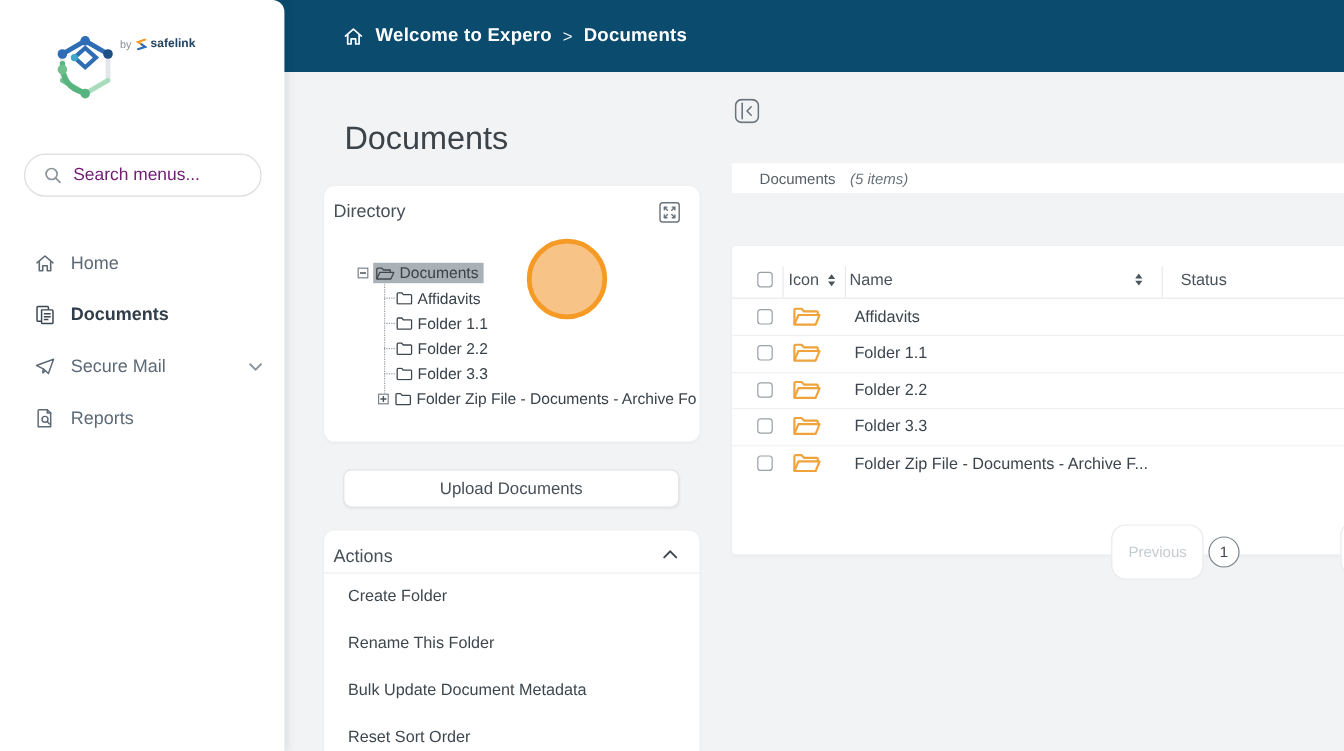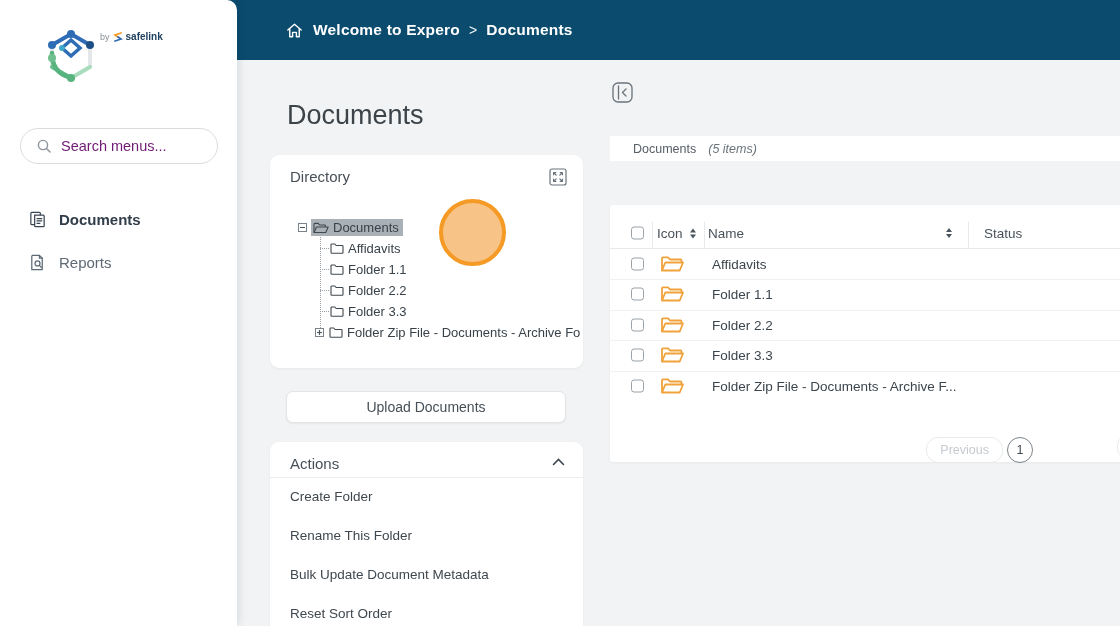--- a/index.html
+++ b/index.html
@@ -23,21 +23,21 @@
   .nav-item.active{color:#313d49;font-weight:600;}
   .nav-item .chev{position:absolute;right:18px;top:50%;transform:translateY(-50%);}
 
   
   .card{position:absolute;background:#fff;border-radius:9px;box-shadow:0 1px 3px rgba(30,40,50,.05);}
 
   .page-title{position:absolute;left:287px;top:100px;font-size:27px;color:#3c4349;font-weight:500;z-index:20;}
 
   
   .dir-card{left:270px;top:155px;width:313px;height:213px;overflow:hidden;z-index:20;}
-  .panel-title{position:absolute;left:20px;top:13px;font-size:15px;color:#474f57;}
+  .panel-title{position:absolute;left:8px;top:13px;font-size:15px;color:#474f57;}
   .iconbtn{position:absolute;cursor:pointer;}
 
   .trow{position:absolute;left:0;height:21px;display:flex;align-items:center;font-size:13px;color:#39424a;white-space:nowrap;}
   .tsel{display:flex;align-items:center;gap:4px;padding:1px 4px 1px 2px;}
   .tsel.selected{background:#a9b1b7;}
   .expander{width:9px;height:9px;border:1px solid #7a838b;background:#fff;display:inline-flex;align-items:center;justify-content:center;box-sizing:border-box;}
   .vline{position:absolute;border-left:1px dotted #98a0a7;width:0;}
   .stub{position:absolute;border-top:1px dotted #98a0a7;height:0;}
 
   
@@ -60,21 +60,21 @@
   .hcell{position:absolute;top:50%;transform:translateY(-50%);display:flex;align-items:center;gap:7px;}
   .sort{display:inline-flex;flex-direction:column;align-items:center;gap:2px;cursor:pointer;}
   .tri-up{width:0;height:0;border-left:3.5px solid transparent;border-right:3.5px solid transparent;border-bottom:4.5px solid #4a545c;}
   .tri-down{width:0;height:0;border-left:3.5px solid transparent;border-right:3.5px solid transparent;border-top:4.5px solid #4a545c;}
   .trrow{position:absolute;left:0;width:100%;height:30.5px;border-bottom:1px solid #f0f1f2;font-size:13.5px;color:#3c454d;}
   .ckbox{position:absolute;left:21px;top:50%;transform:translateY(-50%);width:13px;height:13px;border:1.5px solid #9aa1a7;border-radius:3px;background:#fff;box-sizing:border-box;cursor:pointer;}
   .rowfolder{position:absolute;left:50px;top:50%;transform:translateY(-50%);}
   .rowname{position:absolute;left:102px;top:50%;transform:translateY(-50%);white-space:nowrap;}
 
   .pager{position:absolute;right:97px;top:232px;display:flex;align-items:center;gap:4px;}
-  .pill{height:24px;padding:0 13px;border:1px solid #e8eaec;border-radius:12px;background:#fff;color:#c6cbd0;font-size:12.5px;display:flex;align-items:center;cursor:pointer;}
+  .pill{height:24px;padding:10px 13px;border:1px solid #e8eaec;border-radius:12px;background:#fff;color:#c6cbd0;font-size:12.5px;display:flex;align-items:center;cursor:pointer;}
   .pagenum{width:24px;height:24px;border:1px solid #7b838a;border-radius:50%;background:#fff;color:#3f474e;font-size:12.5px;display:flex;align-items:center;justify-content:center;cursor:pointer;}
   .pill.next{position:absolute;left:507px;top:229px;}
 
   .click-circle{position:absolute;left:439px;top:199px;width:67px;height:67px;border:4px solid #f59b25;border-radius:50%;background:rgba(245,178,100,.78);box-sizing:border-box;z-index:40;pointer-events:none;}
 
   svg{display:block;}
 </style>
 </head>
 <body>
 
@@ -133,29 +133,52 @@
       <span>
         <svg width="16" height="16" viewBox="0 0 16 16" fill="none" stroke="#8a929a" stroke-width="1.4" stroke-linecap="round">
           <circle cx="7" cy="7" r="4.6"></circle>
             <path d="M10.5 10.5 L14 14"></path>
         </svg>
       </span>
       <span class="ph">Search menus...</span>
     </div>
 
     <div class="nav">
+      <div class="nav-item">
+        <span>
+          <svg width="19" height="19" viewBox="0 0 20 20" fill="none" stroke="#5d6a76" stroke-width="1.4" stroke-linecap="round" stroke-linejoin="round">
+            <path d="M3 9.5 L10 3.5 L17 9.5"></path>
+              <path d="M5 8.5 V16.5 H8 V12 H12 V16.5 H15 V8.5"></path>
+          </svg>
+        </span>
+        <span>Home</span>
+      </div>
       <div class="nav-item active">
         <span>
           <svg width="19" height="19" viewBox="0 0 20 20" fill="none" stroke="#3a4652" stroke-width="1.3" stroke-linejoin="round">
             <rect x="3" y="2.5" width="10" height="13" rx="1"></rect>
             <path d="M7 5.5 H16 a1 1 0 0 1 1 1 V16.5 a1 1 0 0 1 -1 1 H8 a1 1 0 0 1 -1 -1 Z" fill="#ffffff"></path>
             <path d="M9 9 H15 M9 11.5 H15 M9 14 H13"></path>
           </svg>
         </span>
         <span>Documents</span>
+      </div>
+      <div class="nav-item">
+        <span>
+          <svg width="19" height="19" viewBox="0 0 20 20" fill="none" stroke="#5d6a76" stroke-width="1.3" stroke-linejoin="round" stroke-linecap="round">
+            <path d="M2.5 9 L17.5 3.5 L13 16 L8.5 12 Z"></path>
+              <path d="M8.5 12 L8 15.5 L10.3 13.6"></path>
+          </svg>
+        </span>
+        <span>Secure Mail</span>
+        <span class="chev">
+          <svg width="12" height="8" viewBox="0 0 12 8" fill="none" stroke="#8b949c" stroke-width="1.6" stroke-linecap="round">
+              <path d="M1.5 1.5 L6 6 L10.5 1.5"></path>
+            </svg>
+        </span>
       </div>
       <div class="nav-item">
         <span>
           <svg width="19" height="19" viewBox="0 0 20 20" fill="none" stroke="#5d6a76" stroke-width="1.3" stroke-linejoin="round" stroke-linecap="round">
             <path d="M4 17.5 V3.5 a1 1 0 0 1 1 -1 h7 l3 3 V17.5 Z" fill="none"></path>
             <path d="M12 2.5 V5.5 H15"></path>
             <circle cx="10" cy="11" r="2.6"></circle>
               <path d="M12 13 L14 15"></path>
           </svg>
         </span>

